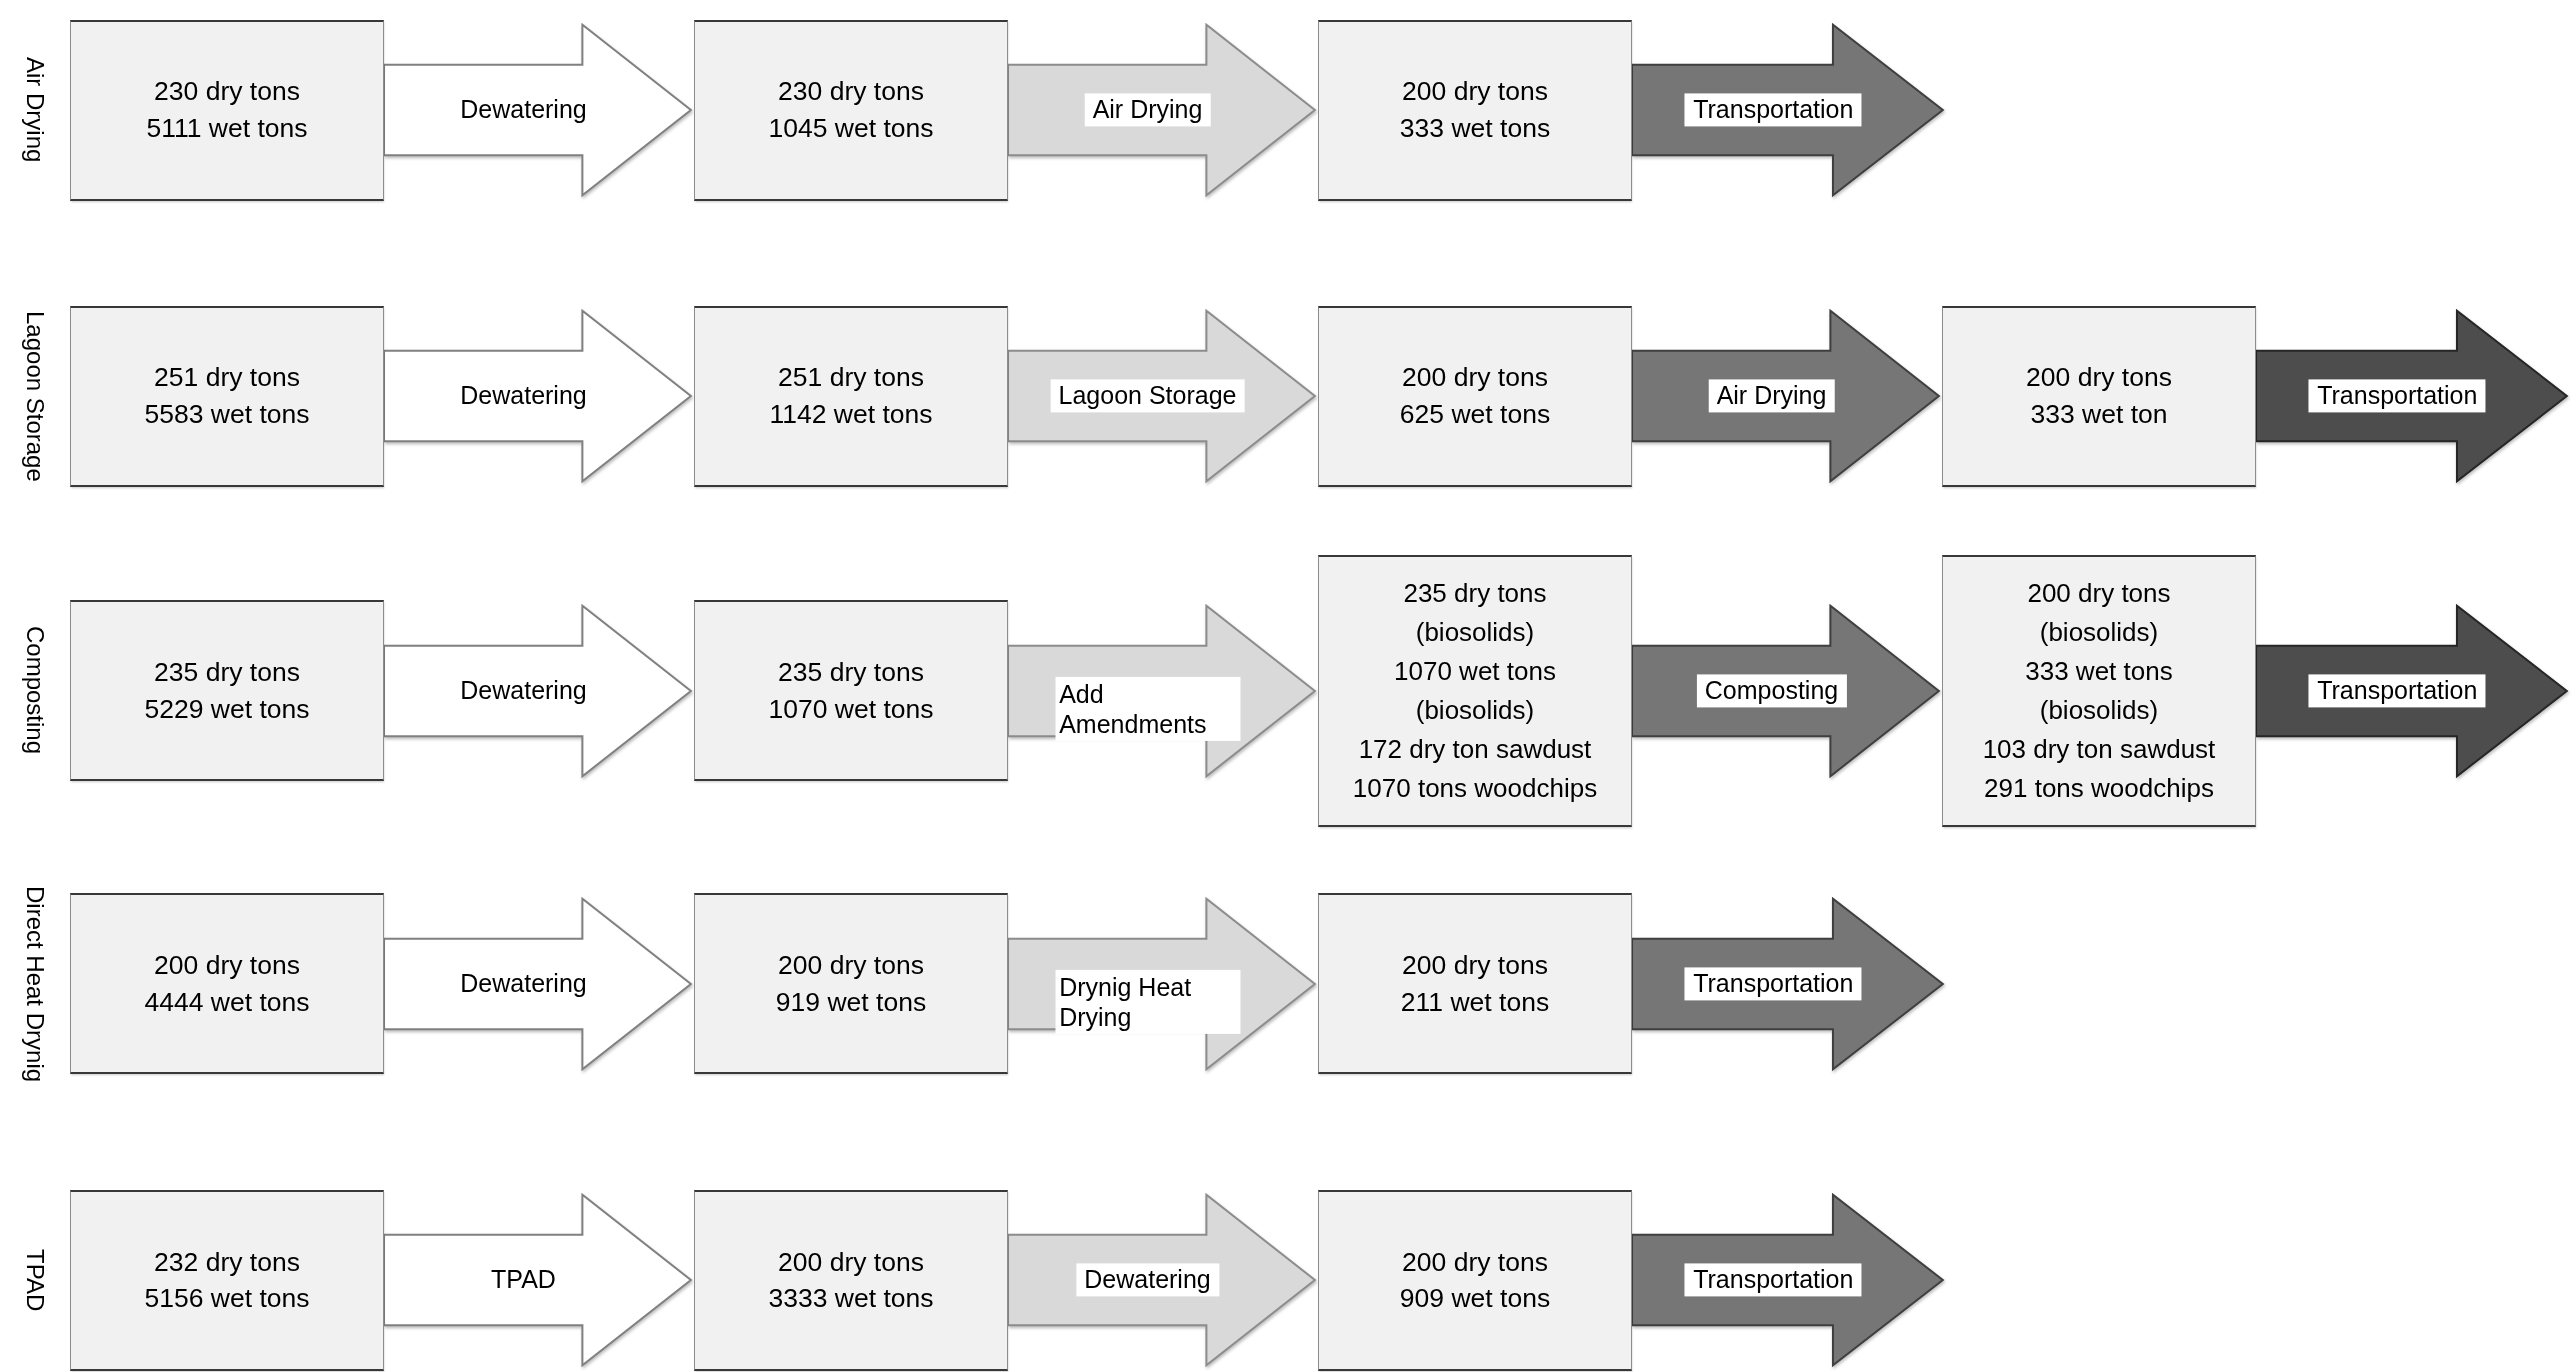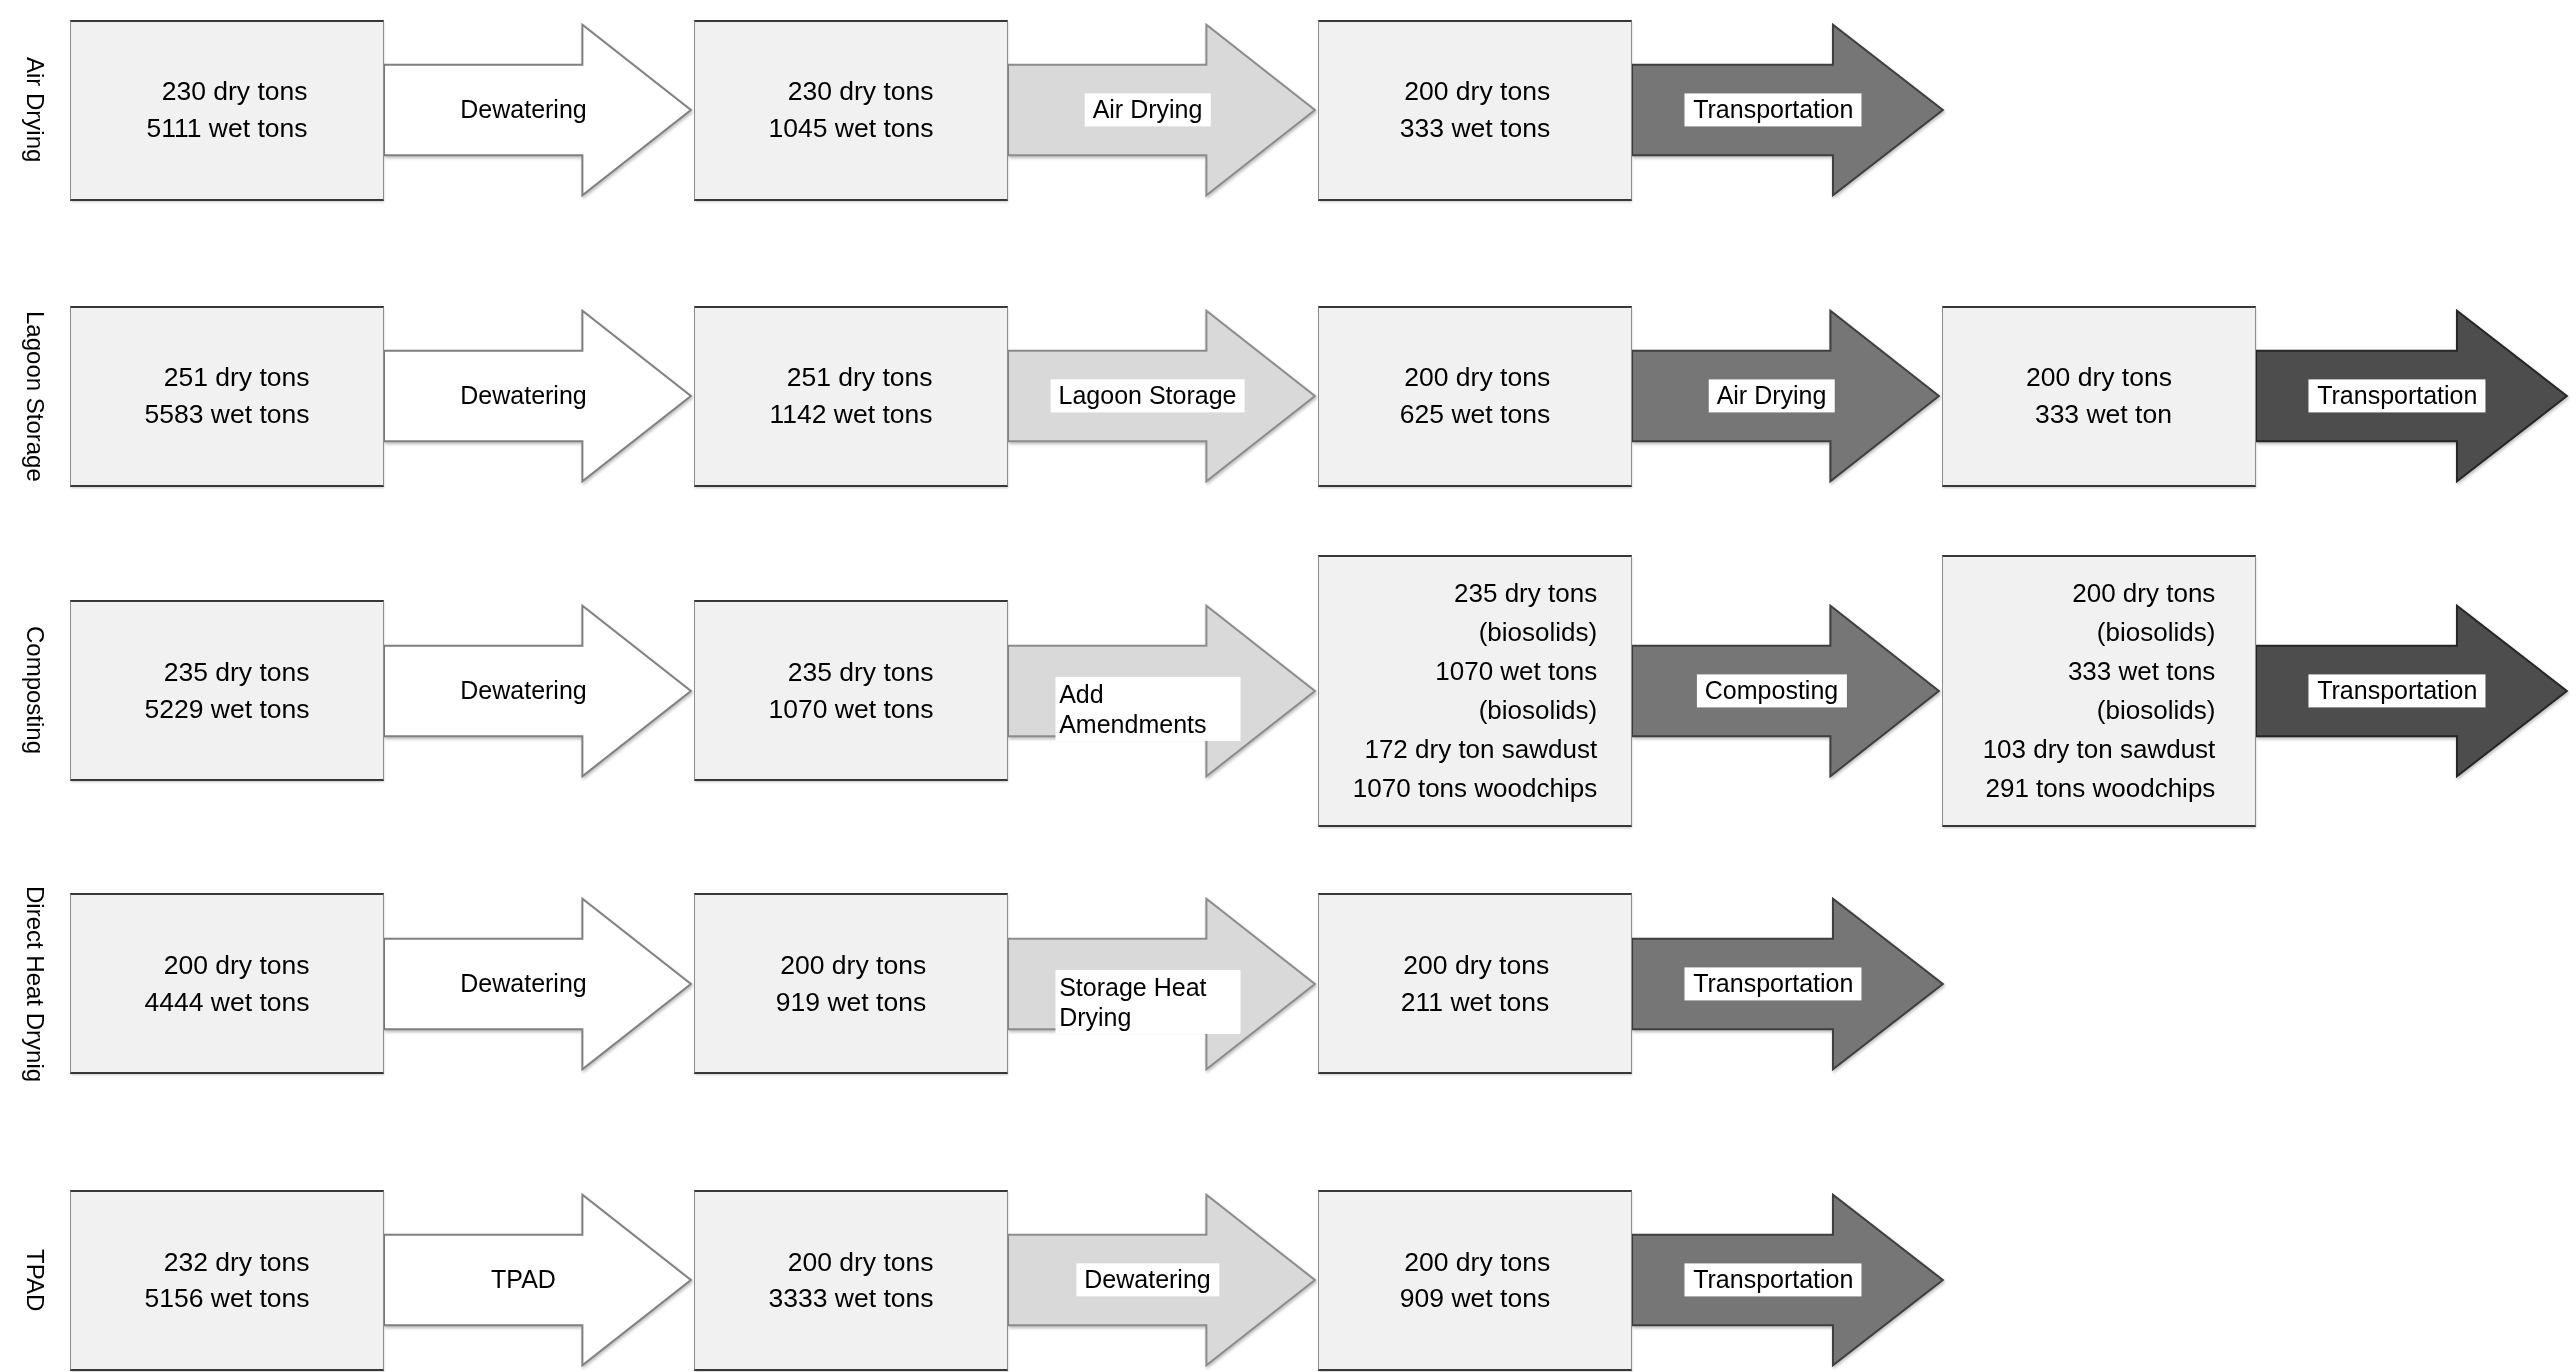--- a/index.html
+++ b/index.html
@@ -39,21 +39,21 @@
     box-shadow: 1.4px 2.1px 2.1px rgba(0,0,0,0.2);
     display: flex;
     align-items: center;
     justify-content: center;
     position: relative;
     z-index: 2;
   }
   .box.tall { min-height: 272px; }
   .box-text {
     white-space: pre-line;
-    text-align: right;
+    text-align: center;
     font-size: 26.5px;
     line-height: 1.38;
     padding: 4.2px 2.8px;
   }
   .box.tall .box-text { font-size: 26px; line-height: 1.5; }
 
   .arrow {
     width: 310px;
     flex: 0 0 310px;
     height: 174px;
@@ -241,21 +241,21 @@
       <span class="arrow-label">Dewatering</span>
     </div>
     <div class="box">
         <span class="box-text">200 dry tons
 919 wet tons</span>
       </div>
     <div class="arrow">
       <svg viewBox="0 0 100 100" preserveAspectRatio="none">
           <polygon points="0,24 64,24 64,1 99,50 64,99 64,76 0,76" vector-effect="non-scaling-stroke" fill="#d9d9d9" stroke="#8c8c8c"></polygon>
         </svg>
-      <span class="arrow-label wrap">Storage Heat Drying</span>
+      <span class="arrow-label wrap">Drynig Heat Drying</span>
     </div>
     <div class="box">
         <span class="box-text">200 dry tons
 211 wet tons</span>
       </div>
     <div class="arrow trail">
       <svg viewBox="0 0 100 100" preserveAspectRatio="none">
           <polygon points="0,24 64,24 64,1 99,50 64,99 64,76 0,76" vector-effect="non-scaling-stroke" fill="#767676" stroke="#3f3f3f"></polygon>
         </svg>
       <span class="arrow-label">Transportation</span>

